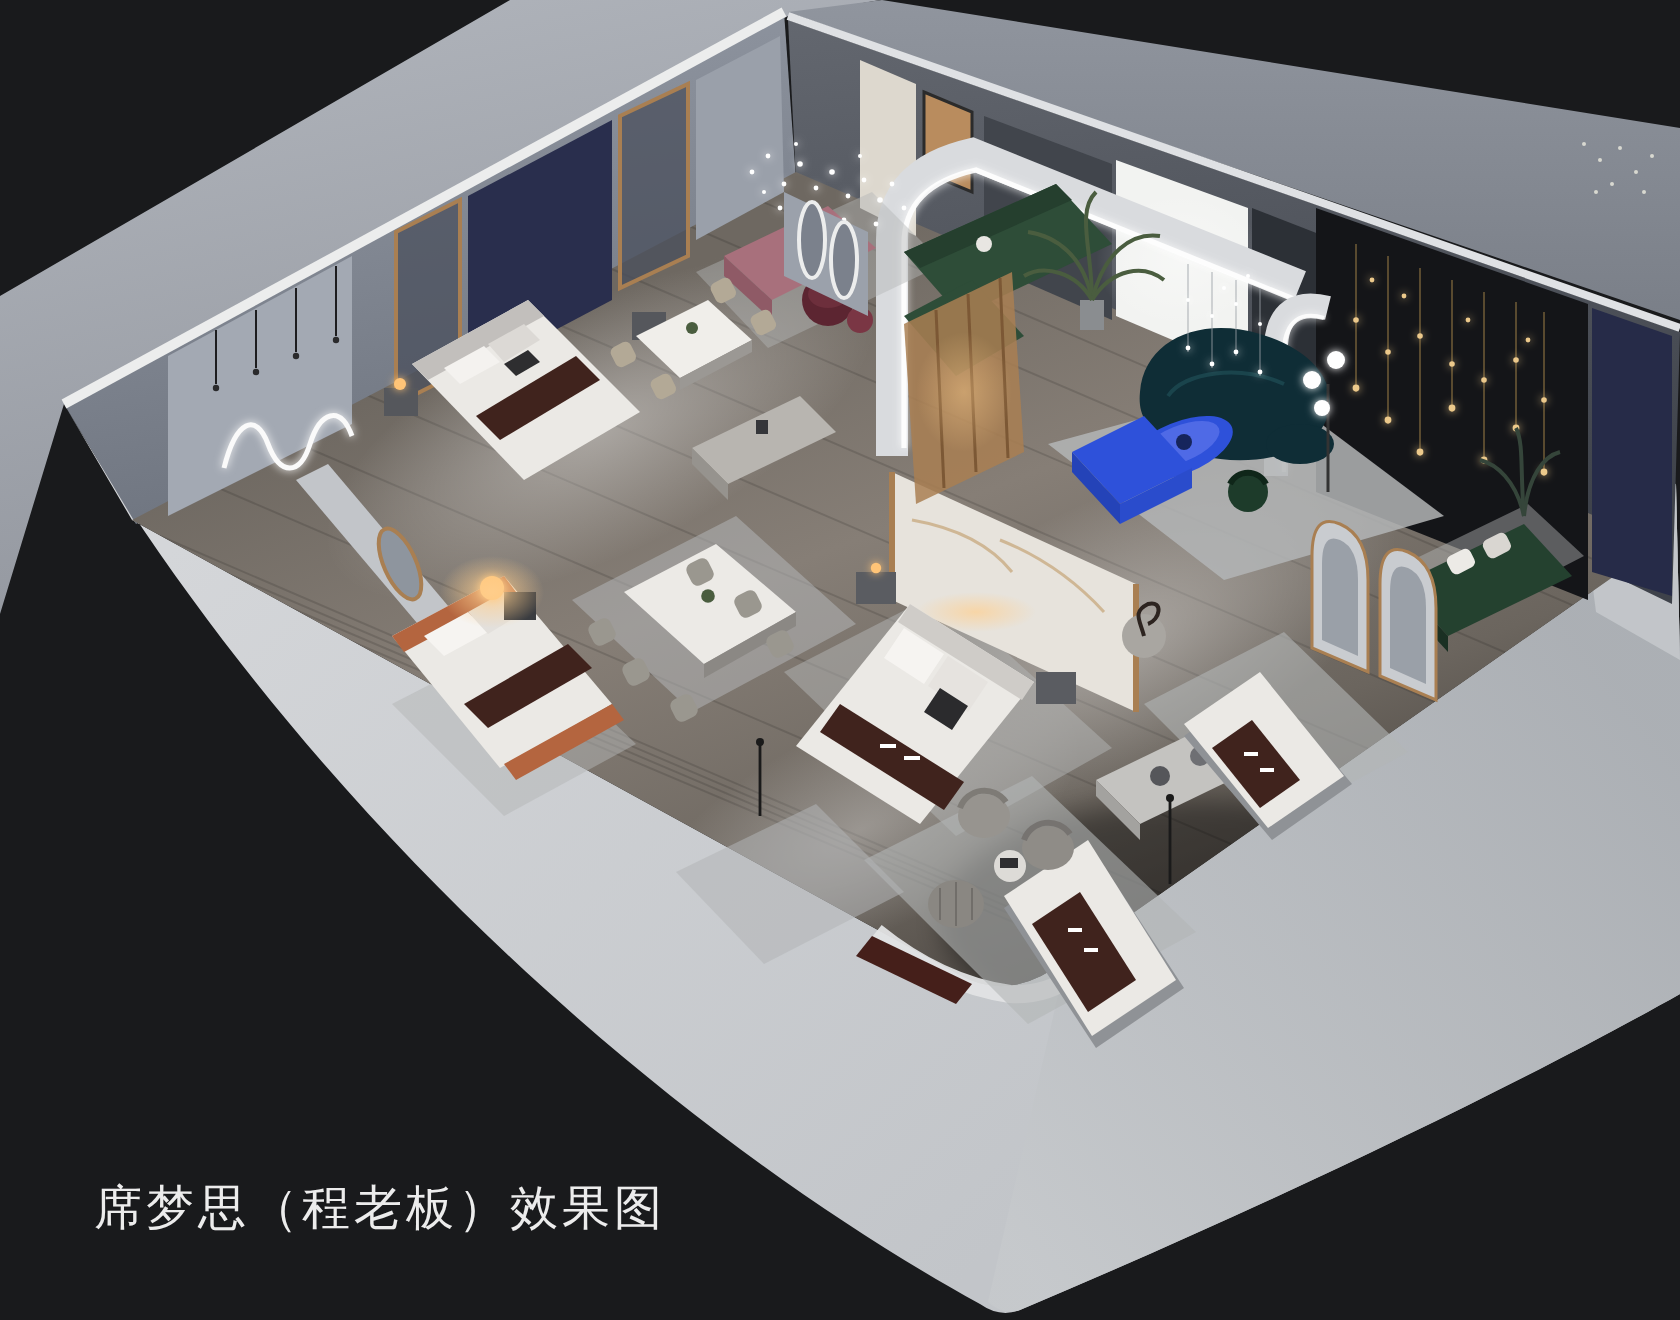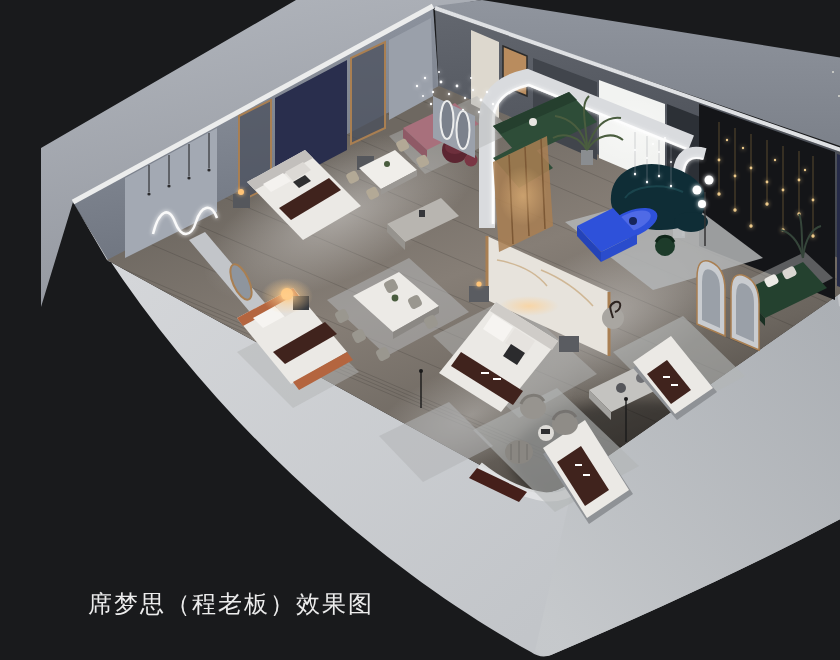--- a/index.html
+++ b/index.html
@@ -1,16 +1,16 @@
 <!DOCTYPE html>
 <html><head>
 <meta charset="utf-8">
 <style>
   html,body{margin:0;padding:0;background:#191a1c;width:840px;height:660px;overflow:hidden;}
-  .stage{position:relative;width:700px;height:660px;font-family:Liberation Sans, sans-serif;margin-left:41px;}
+  .stage{position:relative;width:700px;height:660px;font-family:Liberation Sans, sans-serif;}
   svg{position:absolute;left:0;top:0;display:block;}
   .title-text{font-size:24px;letter-spacing:2px;font-weight:500;}
 </style>
 </head>
 <body>
 
 <div class="stage">
 <svg width="840" height="660" viewBox="0 0 840 660">
   <defs>
     <linearGradient id="gBackdrop" x1="0" y1="0" x2="0.3" y2="1">

